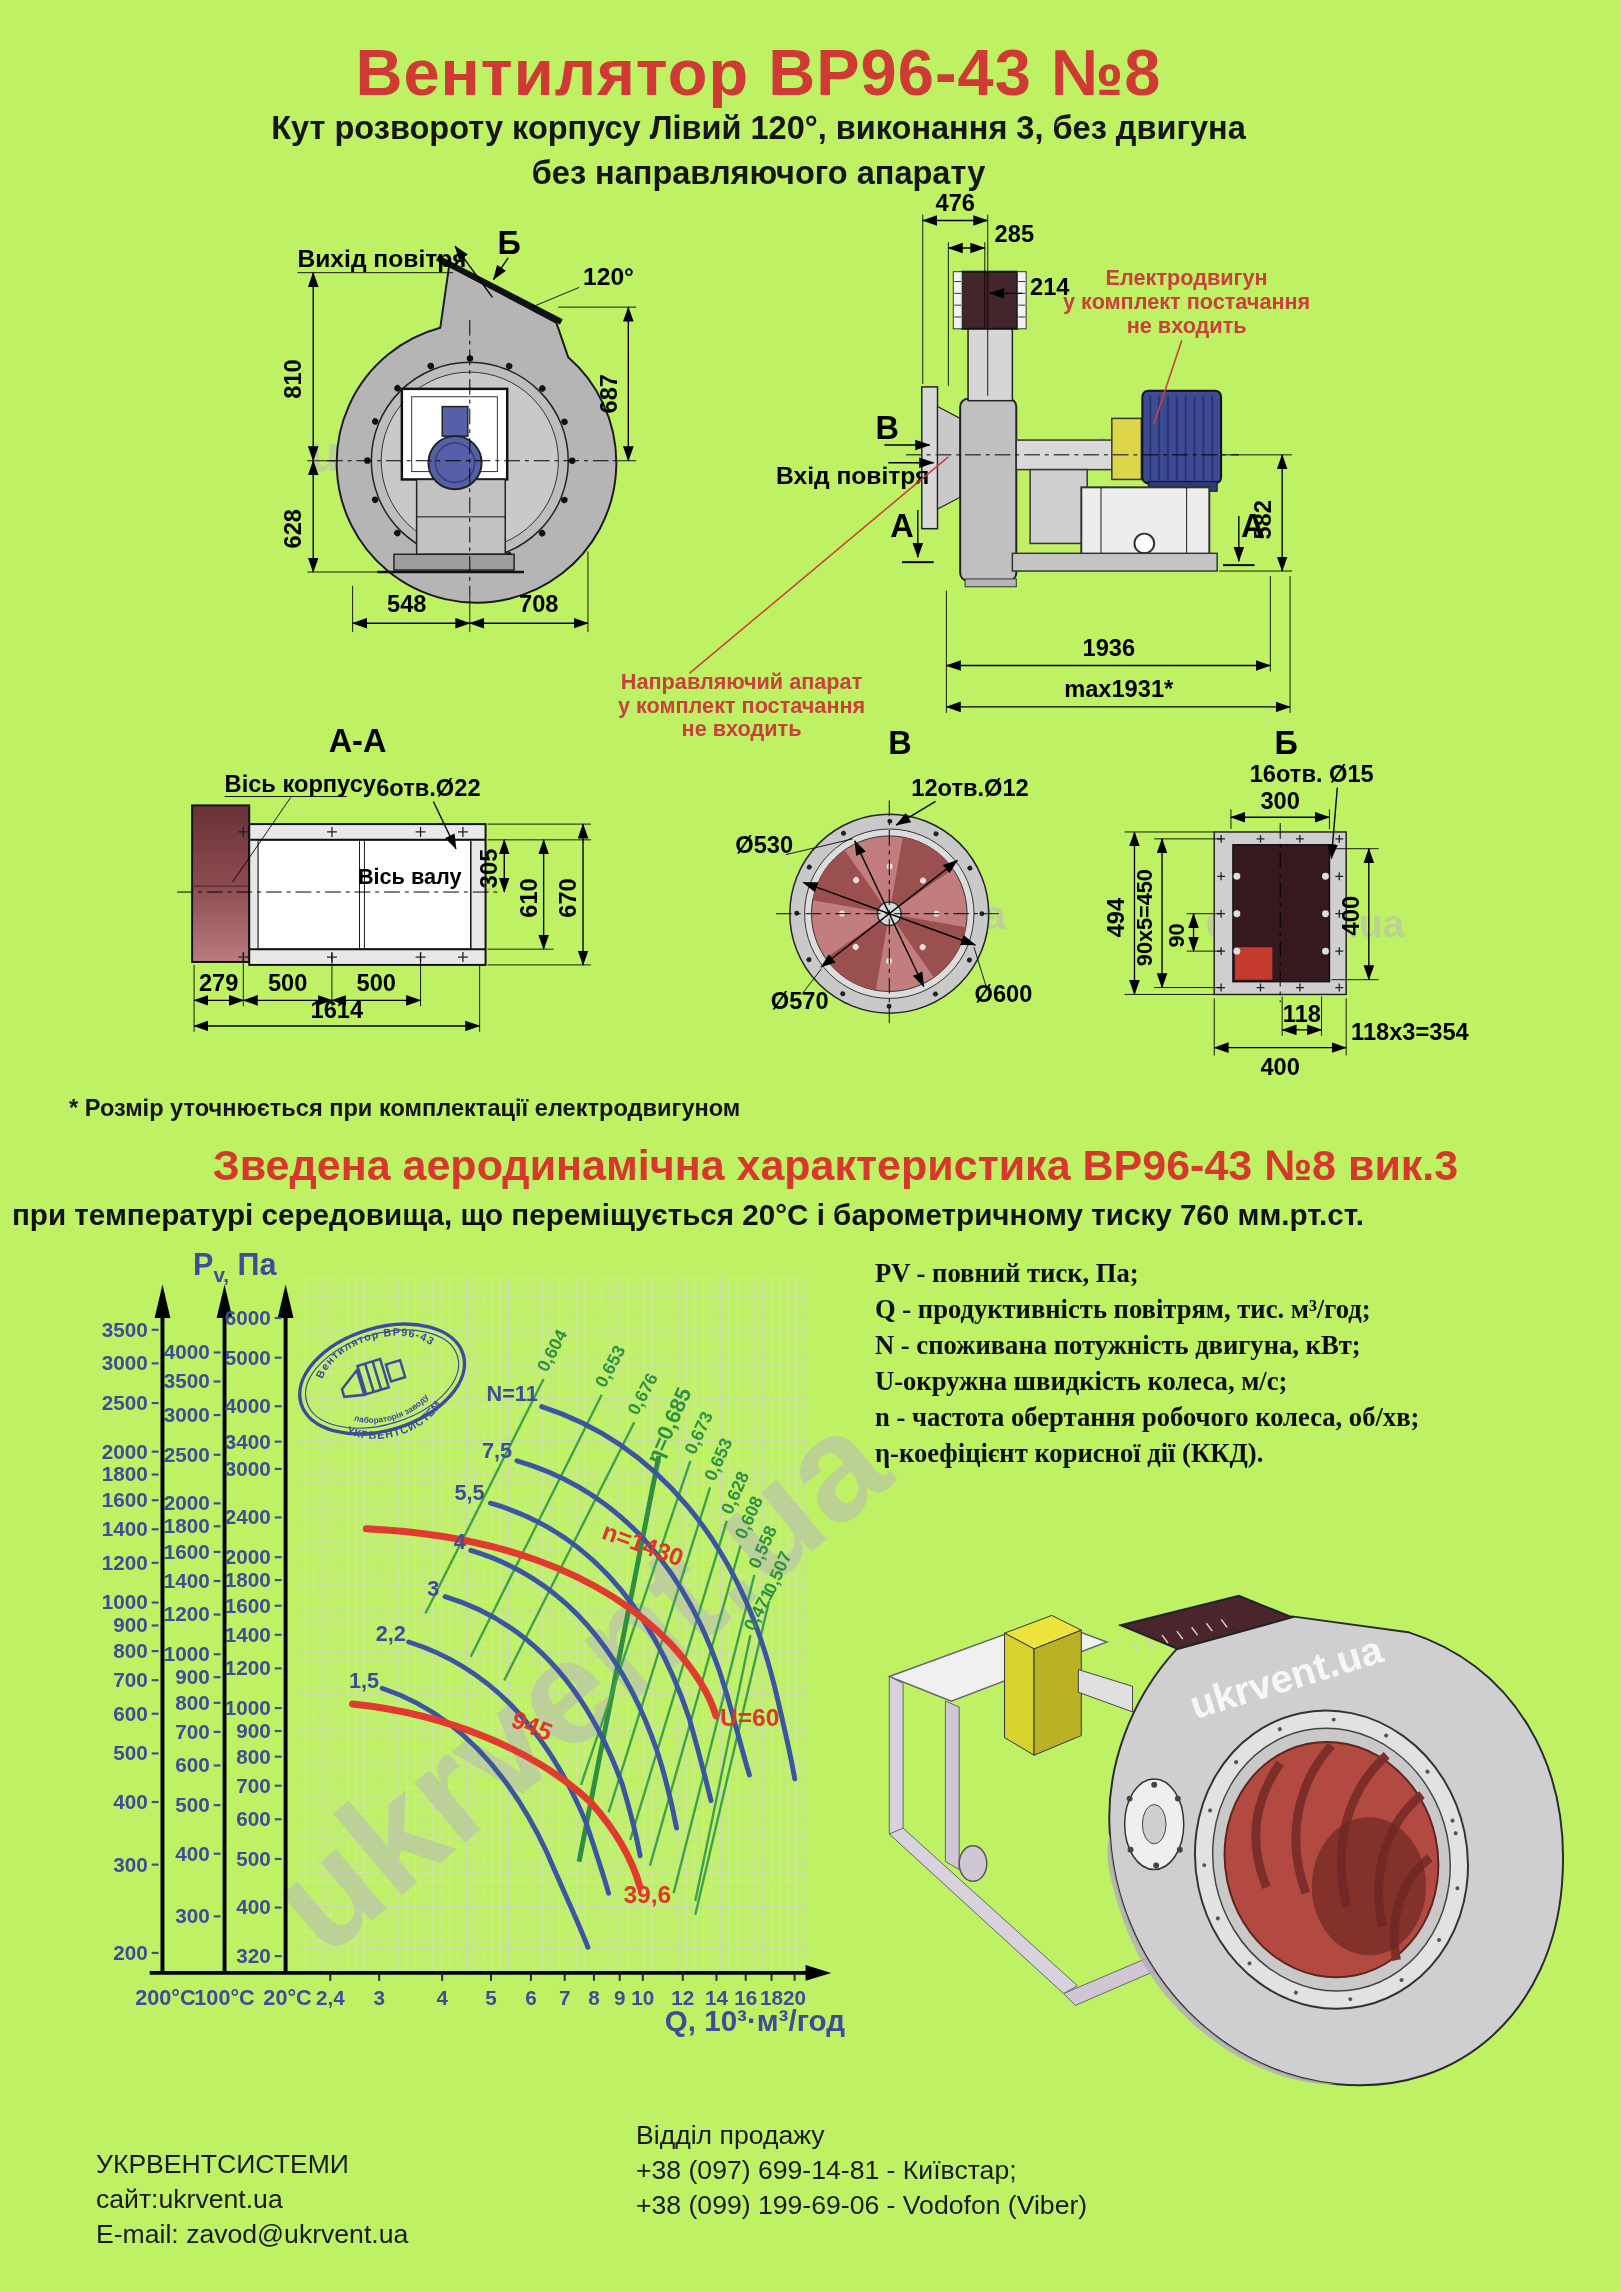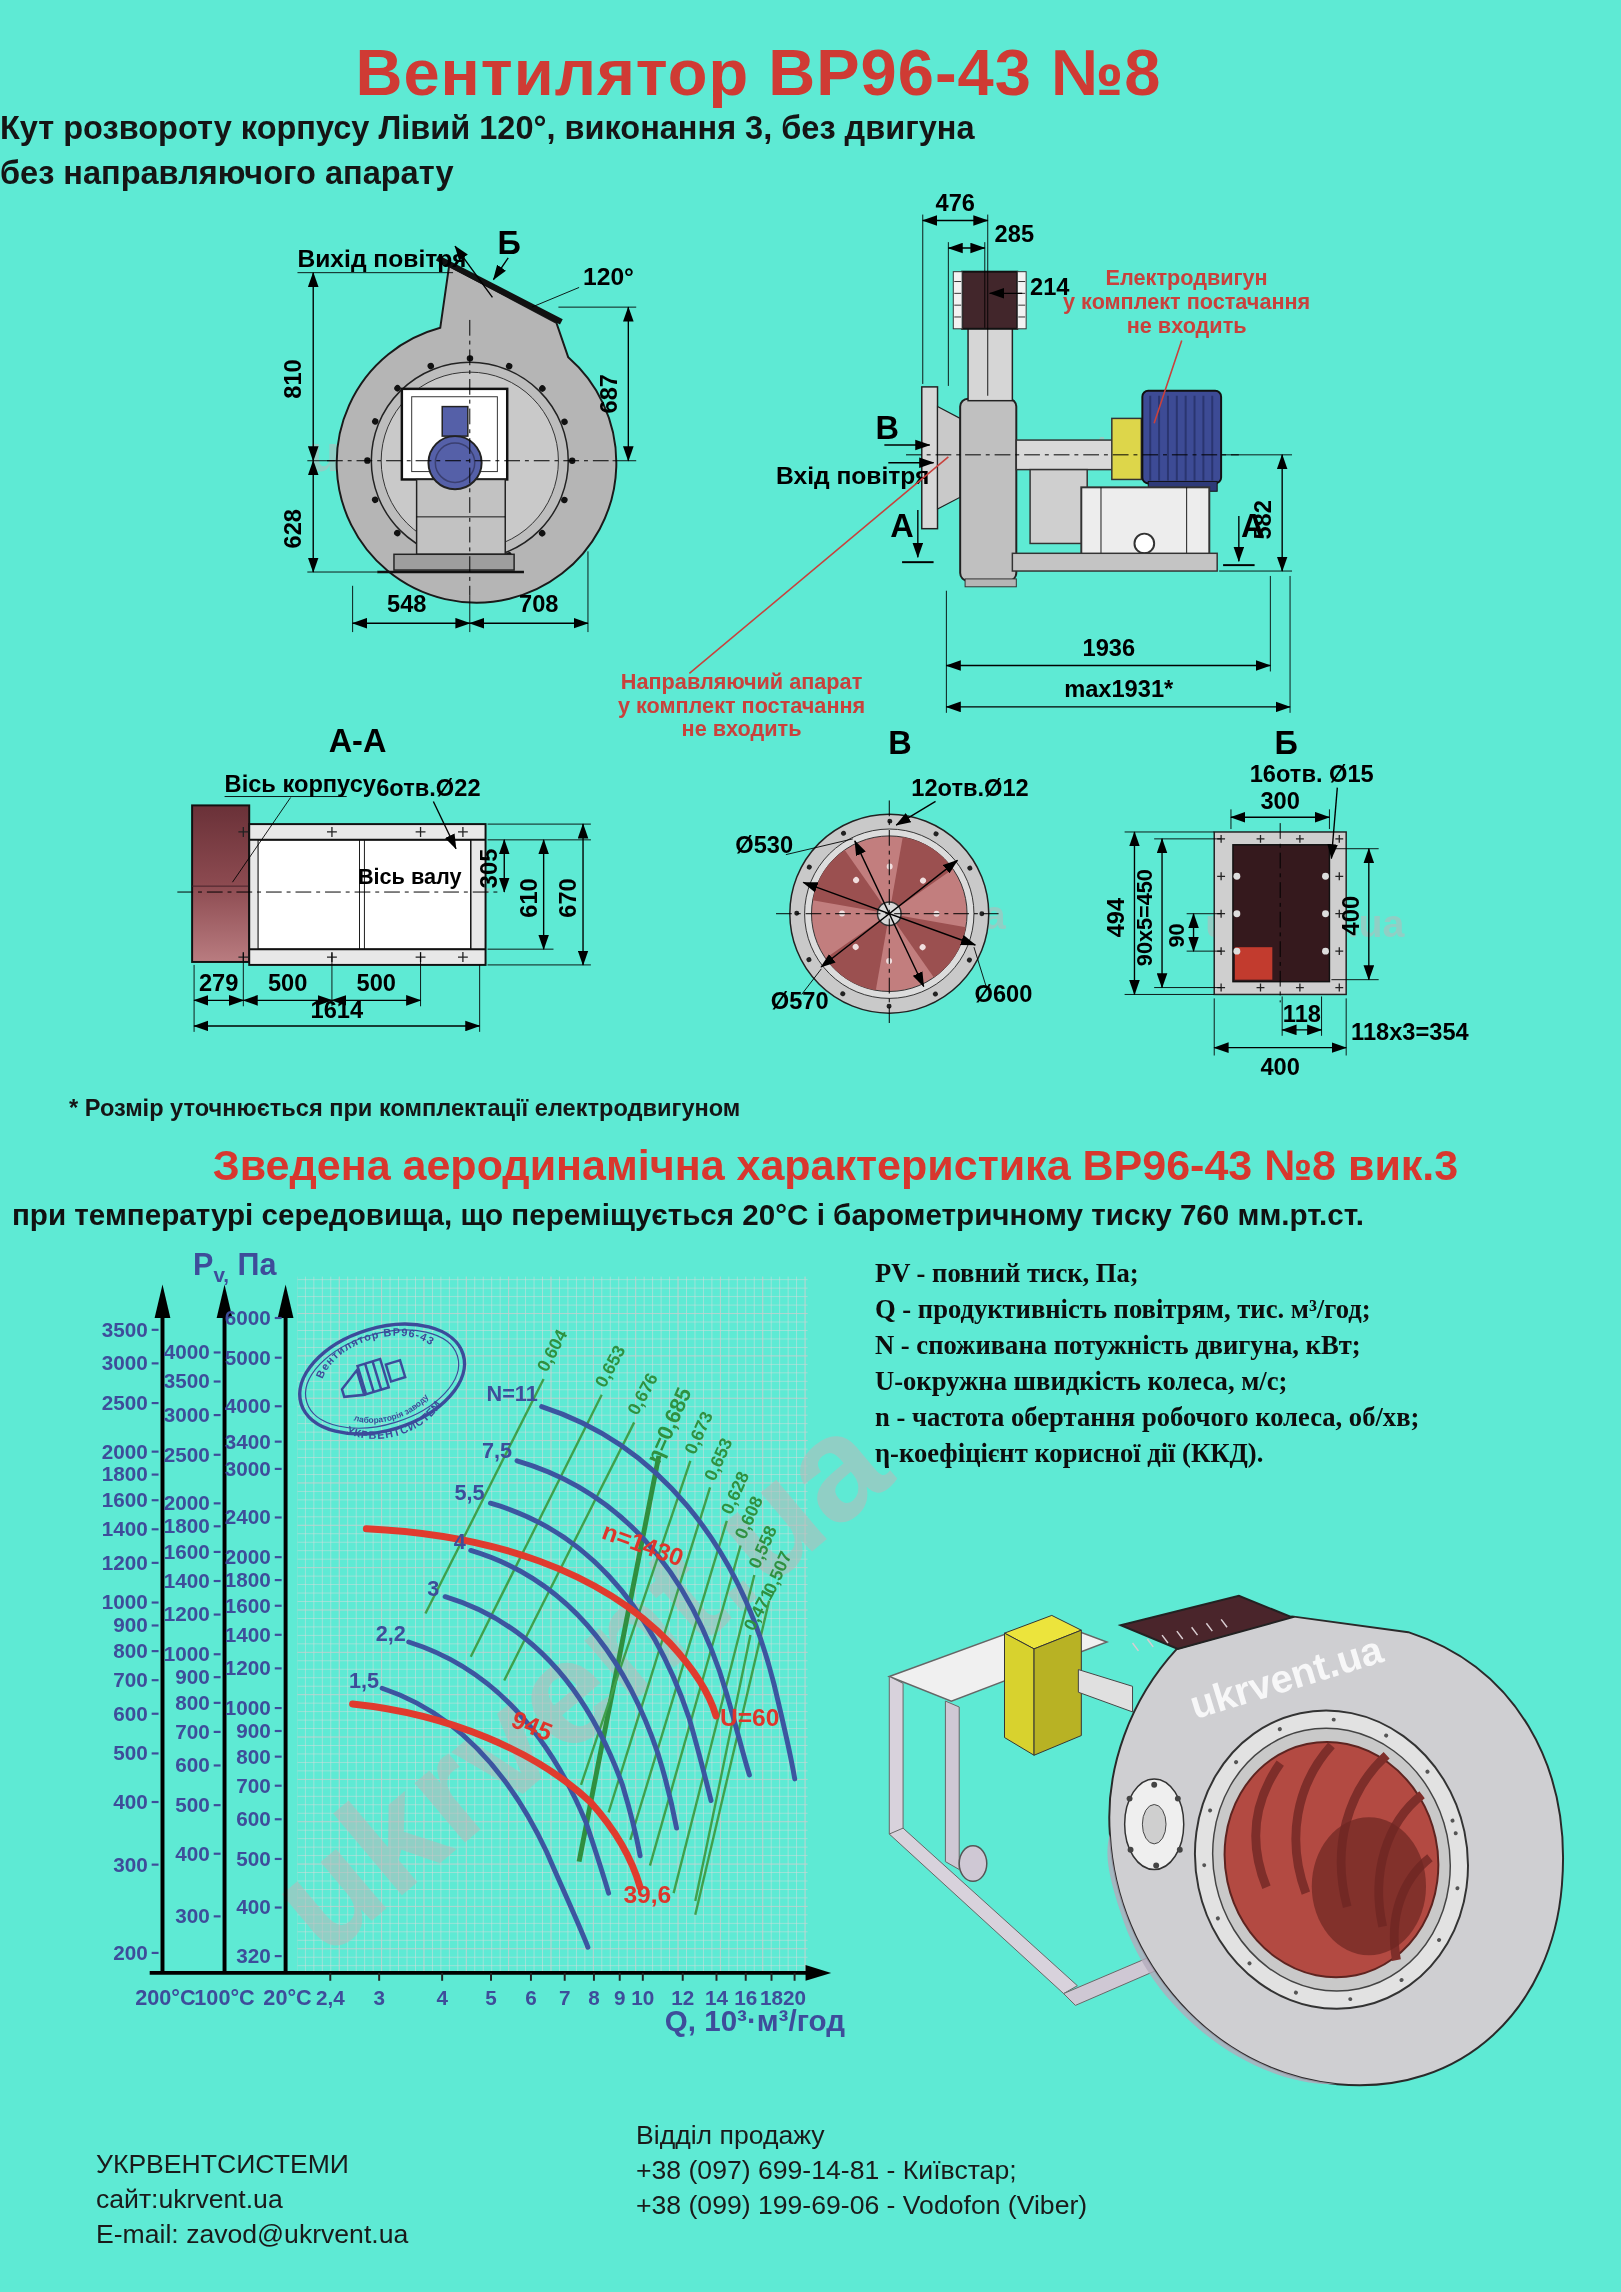--- a/index.html
+++ b/index.html
@@ -1,20 +1,20 @@
 <!DOCTYPE html>
 <html><head>
 <meta charset="utf-8">
 <style>
   html,body{margin:0;padding:0;background:#fff;}
   body{font-family:"Liberation Sans",sans-serif;}
-  .page{position:relative;width:1621px;height:2292px;background:#5eead4;overflow:hidden;}
+  .page{position:relative;width:1621px;height:2292px;background:#bef264;overflow:hidden;}
   .abs{position:absolute;}
   .title{left:0;top:35px;width:1517px;text-align:center;color:#cf3b34;font-weight:bold;font-size:65px;letter-spacing:1px;}
-  .sub{left:0;top:106px;width:1517px;text-align:left;color:#151515;font-weight:bold;font-size:32.5px;line-height:45px;}
+  .sub{left:0;top:106px;width:1517px;text-align:center;color:#151515;font-weight:bold;font-size:32.5px;line-height:45px;}
   .footnote{left:69px;top:1095px;font-size:23.6px;font-weight:600;color:#151515;}
   .chart-title{left:0;top:1141px;width:1621px;text-align:center;color:#d8372e;font-weight:bold;font-size:43px;margin-left:25px;}
   .chart-sub{left:12px;top:1198px;width:1435px;text-align:left;color:#111;font-weight:bold;font-size:29.6px;}
   .legend{left:875px;top:1255px;color:#0d0d0d;}
   .legend div{font-size:26.6px;font-weight:bold;line-height:36px;white-space:nowrap;font-family:Liberation Serif, serif;}
   .footer-left{left:96px;top:2114px;font-size:26.6px;color:#1a1a1a;line-height:35px;margin-top:33px;}
   .footer-right{left:636px;top:2118px;width:808px;text-align:left;font-size:26.6px;color:#1a1a1a;line-height:35px;}
   svg{position:absolute;left:0;}
   svg text{font-family:"Liberation Sans",sans-serif;}
   .dim{stroke:#000;stroke-width:1.4;fill:none;}

